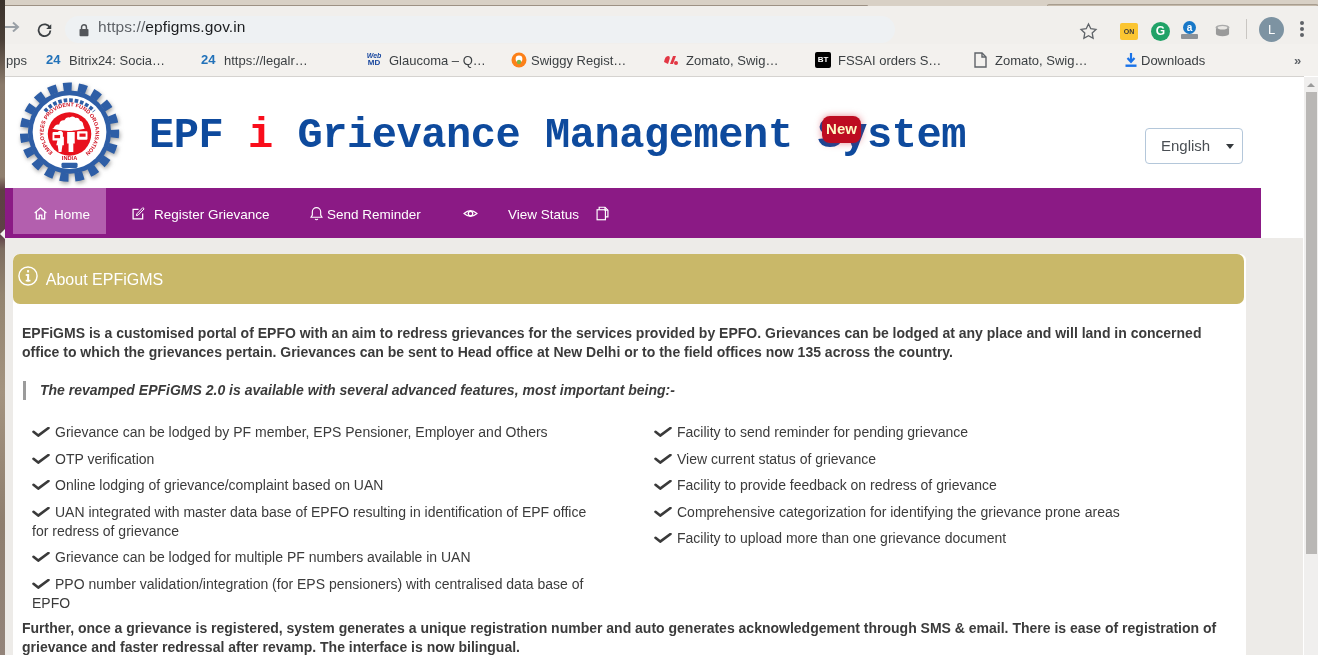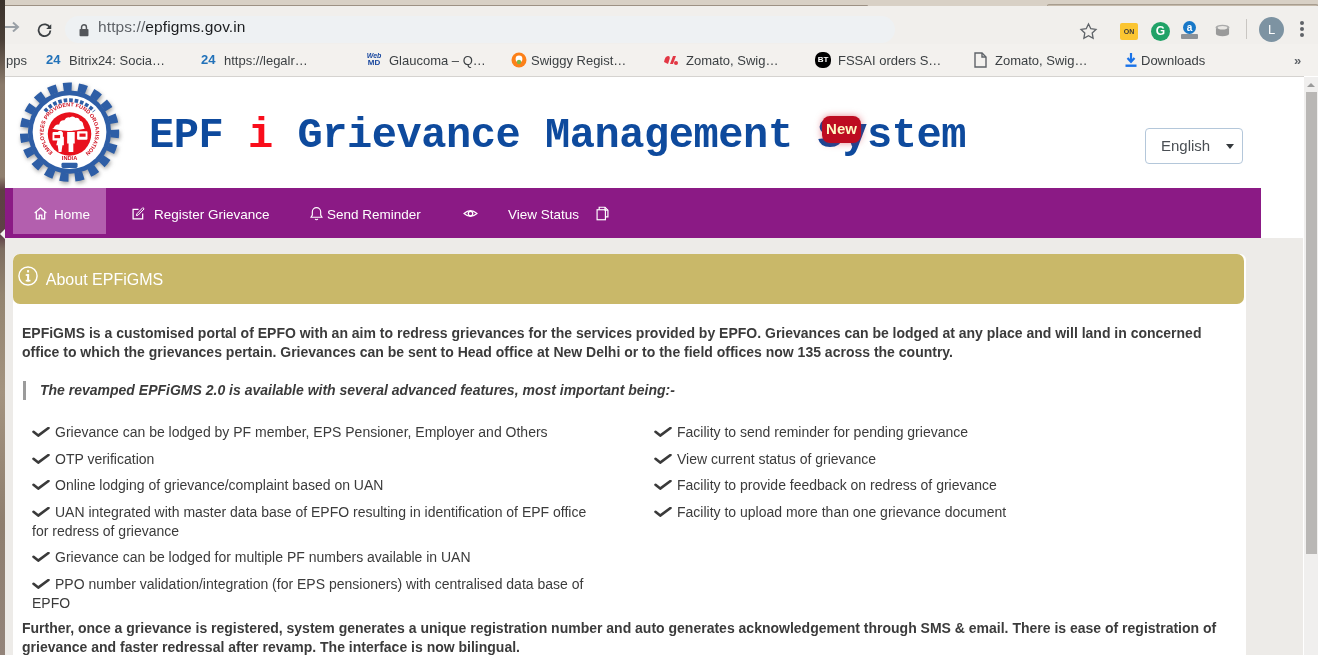--- a/index.html
+++ b/index.html
@@ -128,21 +128,21 @@
       <circle cx="8" cy="7" r="3.4" fill="#fff"></circle>
       <circle cx="8" cy="10" r="2.2" fill="#7ab648"></circle>
     </svg>
     <div class="bm" style="left:526px;">Swiggy Regist…</div>
     <svg class="fav" style="left:658px;" viewBox="0 0 16 16">
       <path d="M1 10 Q2 4 5 4 Q8 4 6 9 L5 12 Z" fill="#e23744"></path>
       <path d="M7 12 L10 4 L13 4 L10 12 Z" fill="#e23744"></path>
       <circle cx="13" cy="11" r="2" fill="#e23744"></circle>
     </svg>
     <div class="bm" style="left:681px;">Zomato, Swig…</div>
-    <div class="fav" style="left:810px;background:#000000;border-radius:7px;color:#fff;font-size:8px;font-weight:bold;text-align:center;line-height:16px;">BT</div>
+    <div class="fav" style="left:810px;background:#000000;border-radius:2px;color:#fff;font-size:8px;font-weight:bold;text-align:center;line-height:16px;">BT</div>
     <div class="bm" style="left:833px;text-align:center;">FSSAI orders S…</div>
     <svg class="fav" style="left:969px;width:13px;" viewBox="0 0 13 16">
       <path d="M1 1 h7 l4 4 v10 h-11 z" fill="none" stroke="#5f6368" stroke-width="1.4"></path>
       <path d="M8 1 v4 h4" fill="none" stroke="#5f6368" stroke-width="1.4"></path>
     </svg>
     <div class="bm" style="left:990px;">Zomato, Swig…</div>
     <svg class="fav" style="left:1118px;" viewBox="0 0 16 16">
       <path d="M8 1 v8 M4.5 6 L8 9.8 L11.5 6" stroke="#1a73e8" stroke-width="2.2" fill="none"></path>
       <rect x="2.5" y="12.5" width="11" height="2.4" fill="#1a73e8"></rect>
     </svg>
@@ -261,20 +261,23 @@
           <path d="M1.5 4.8 L6.2 8.6 L16.5 1" stroke="#3a3a3a" stroke-width="2.6" fill="none" stroke-linecap="round" stroke-linejoin="round"></path>
         </svg>Facility to send reminder for pending grievance</li>
     <li><svg class="chk" viewBox="0 0 18 10">
           <path d="M1.5 4.8 L6.2 8.6 L16.5 1" stroke="#3a3a3a" stroke-width="2.6" fill="none" stroke-linecap="round" stroke-linejoin="round"></path>
         </svg>View current status of grievance</li>
     <li><svg class="chk" viewBox="0 0 18 10">
           <path d="M1.5 4.8 L6.2 8.6 L16.5 1" stroke="#3a3a3a" stroke-width="2.6" fill="none" stroke-linecap="round" stroke-linejoin="round"></path>
         </svg>Facility to provide feedback on redress of grievance</li>
     <li><svg class="chk" viewBox="0 0 18 10">
           <path d="M1.5 4.8 L6.2 8.6 L16.5 1" stroke="#3a3a3a" stroke-width="2.6" fill="none" stroke-linecap="round" stroke-linejoin="round"></path>
+        </svg>Comprehensive categorization for identifying the grievance prone areas</li>
+    <li><svg class="chk" viewBox="0 0 18 10">
+          <path d="M1.5 4.8 L6.2 8.6 L16.5 1" stroke="#3a3a3a" stroke-width="2.6" fill="none" stroke-linecap="round" stroke-linejoin="round"></path>
         </svg>Facility to upload more than one grievance document</li>
   </ul>
 
   <div class="bodytext" id="p2">Further, once a grievance is registered, system generates a unique registration number and auto generates acknowledgement through SMS &amp; email. There is ease of registration of<br>grievance and faster redressal after revamp. The interface is now bilingual.</div>
 
   <div class="abs" id="scrollbar">
     <div id="sb-up"></div>
     <div id="sb-thumb"></div>
   </div>
 

